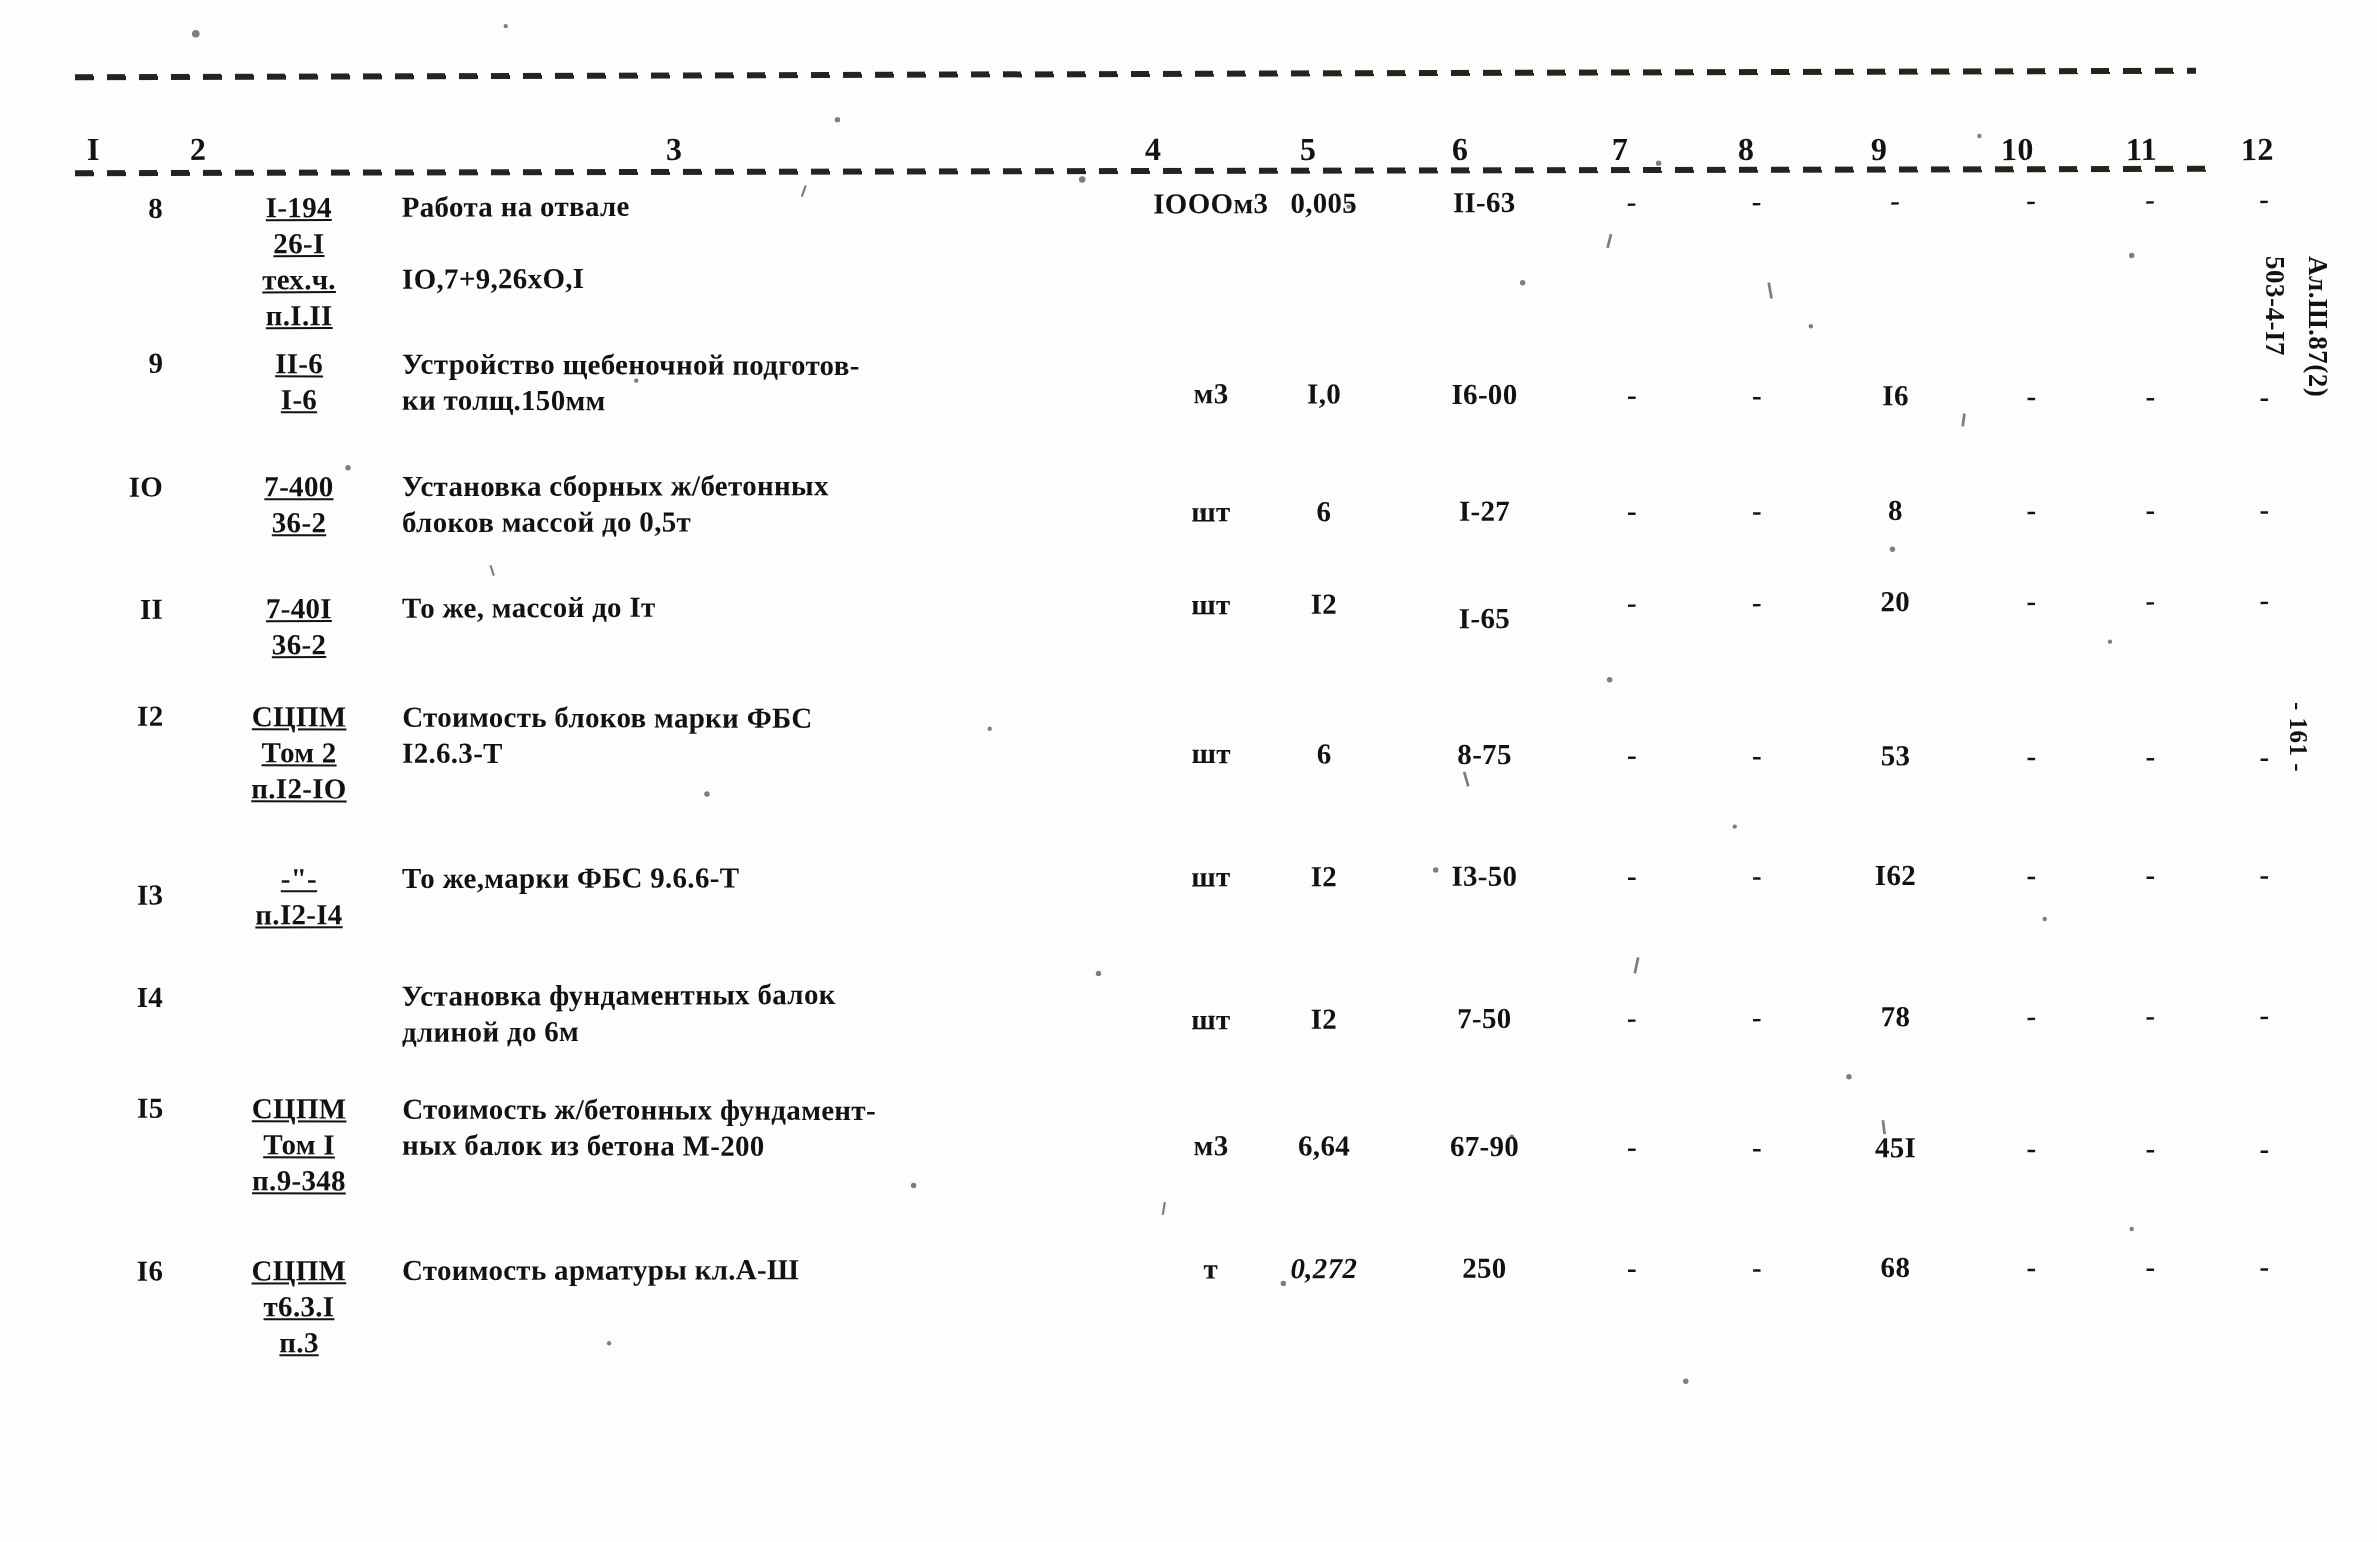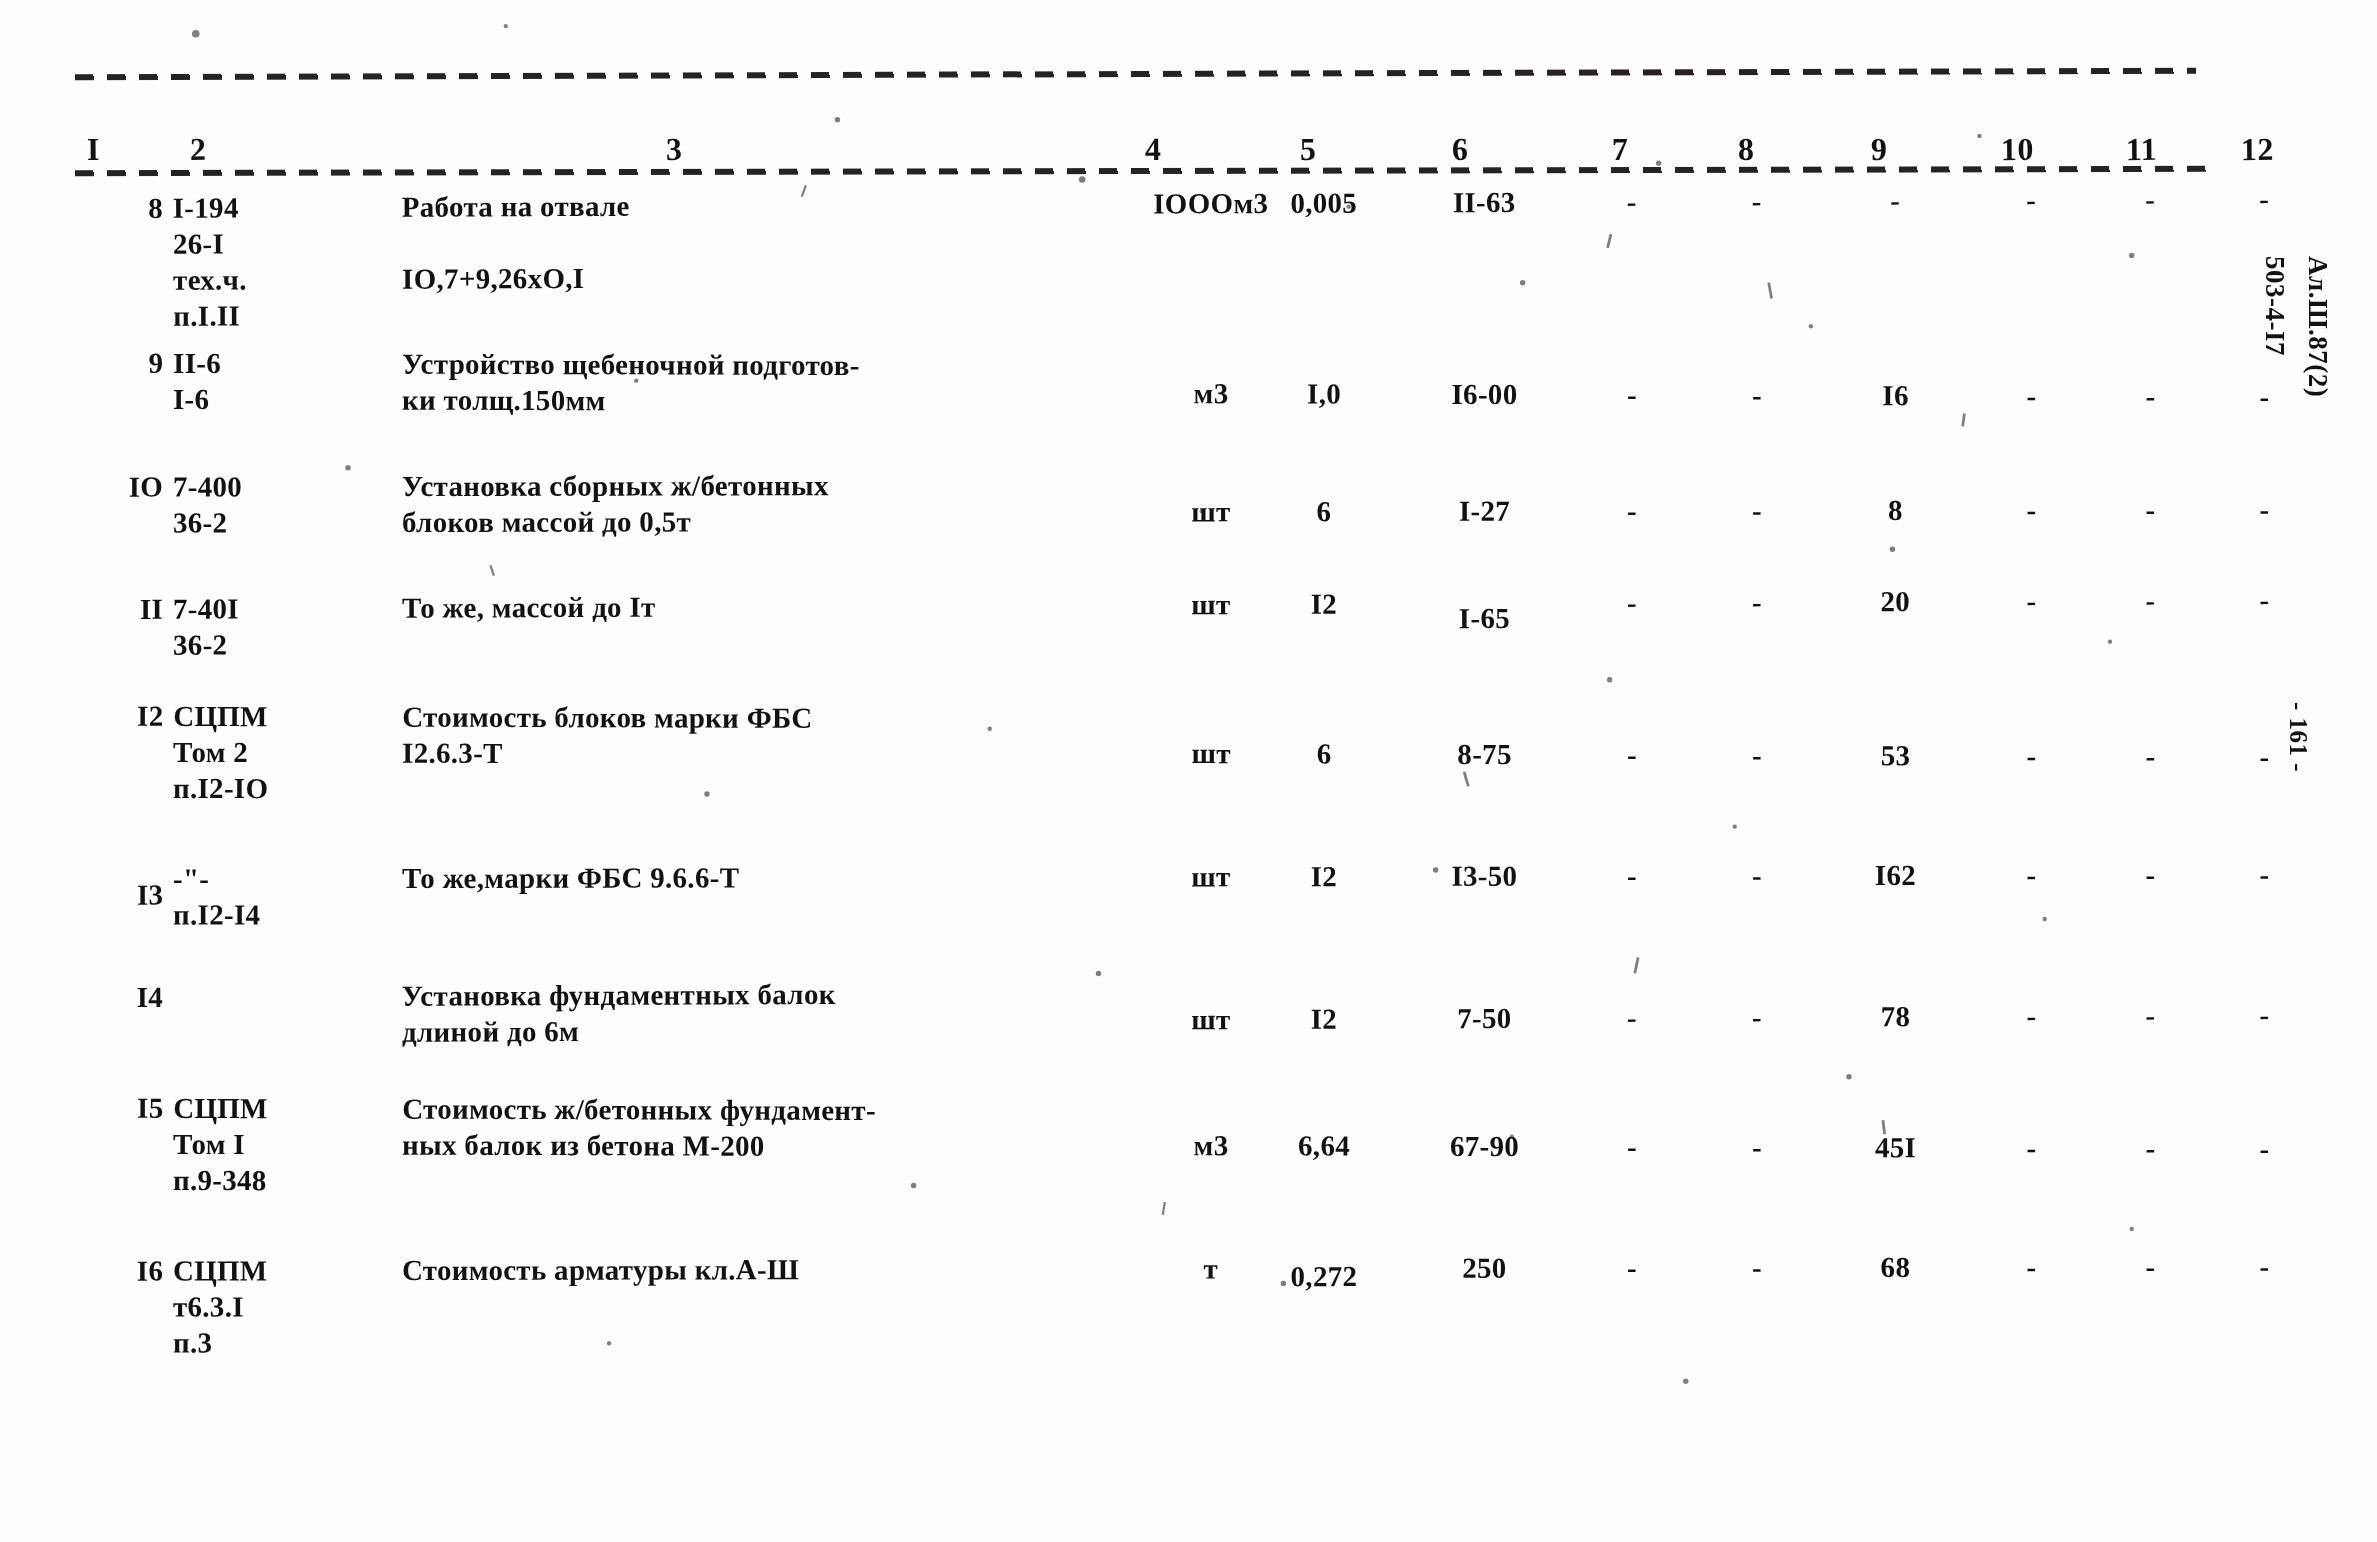--- a/index.html
+++ b/index.html
@@ -85,21 +85,21 @@
     position: absolute;
     font-size: 29px;
     line-height: 36px;
     color: #141210;
     font-weight: 700;
     white-space: pre;
     letter-spacing: 0.3px;
   }
 
   .c-no     { left: 16.3px;   width: 82px; text-align: right; }
-  .c-code   { left: 108px;  width: 212px; text-align: left; }
+  .c-code   { left: 128px;  width: 212px; text-align: center; text-decoration: underline; }
   .c-desc   { left: 337px;  width: 653px; text-align: left; }
   .c-unit   { left: 1067px; width: 158px; text-align: center; }
   .c-qty    { left: 1180px; width: 158px; text-align: center; }
   .c-price  { left: 1338px; width: 163px; text-align: center; }
   .c-7      { left: 1518px; width: 98px; text-align: center; }
   .c-8      { left: 1643px; width: 98px; text-align: center; }
   .c-9      { left: 1768px; width: 125px; text-align: center; }
   .c-10     { left: 1915px; width: 103px; text-align: center; }
   .c-11     { left: 2034px; width: 103px; text-align: center; }
   .c-12     { left: 2148px; width: 103px; text-align: center; }
@@ -303,21 +303,21 @@
         <span class="cell c-12" style="top:34px;">-</span>
       </div>
 
       <div class="row jit3" style="height:158px;">
         <span class="cell c-no" style="top:0px;">I6</span>
         <span class="cell c-code" style="top:0px;">СЦПМ
 т6.3.I
 п.3</span>
         <span class="cell c-desc wide" style="top:0px;">Стоимость арматуры кл.А-Ш</span>
         <span class="cell c-unit" style="top:0px;">т</span>
-        <span class="cell c-qty" style="top:8px;">0,272</span>
+        <span class="cell c-qty" style="top:0px;font-style:italic;">0,272</span>
         <span class="cell c-price" style="top:0px;">250</span>
         <span class="cell c-7" style="top:0px;">-</span>
         <span class="cell c-8" style="top:0px;">-</span>
         <span class="cell c-9" style="top:0px;">68</span>
         <span class="cell c-10" style="top:0px;">-</span>
         <span class="cell c-11" style="top:0px;">-</span>
         <span class="cell c-12" style="top:0px;">-</span>
       </div>
 
     </div>

